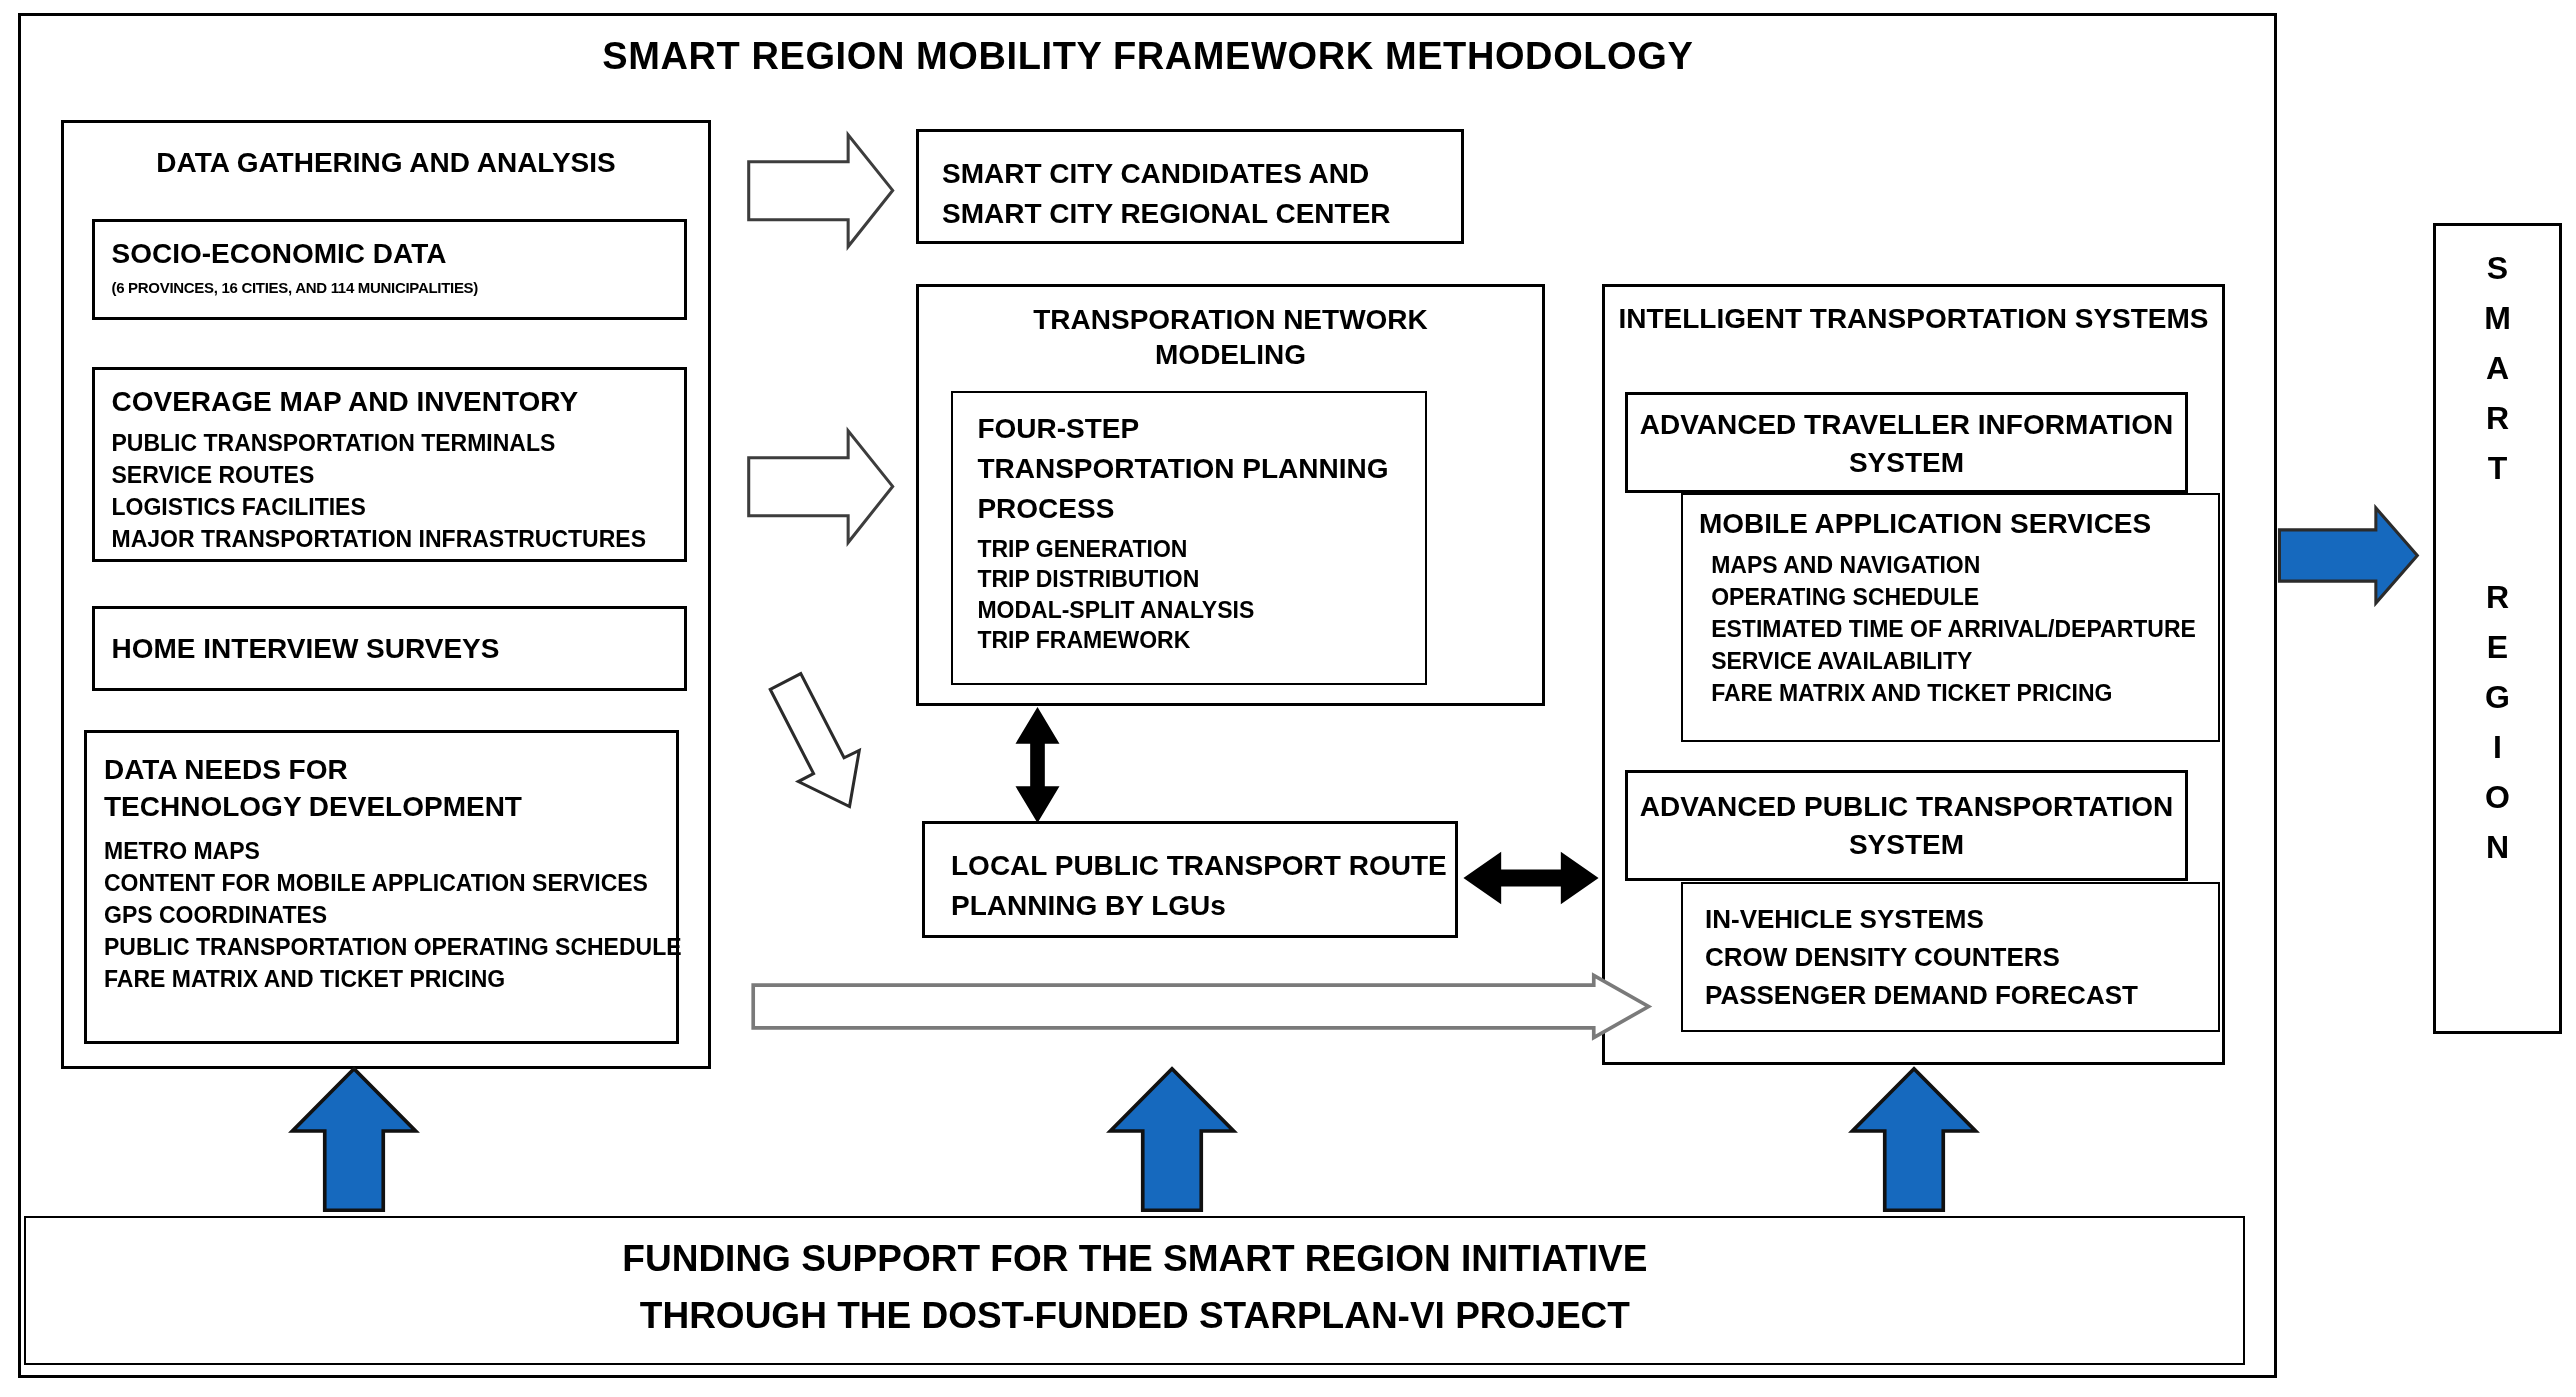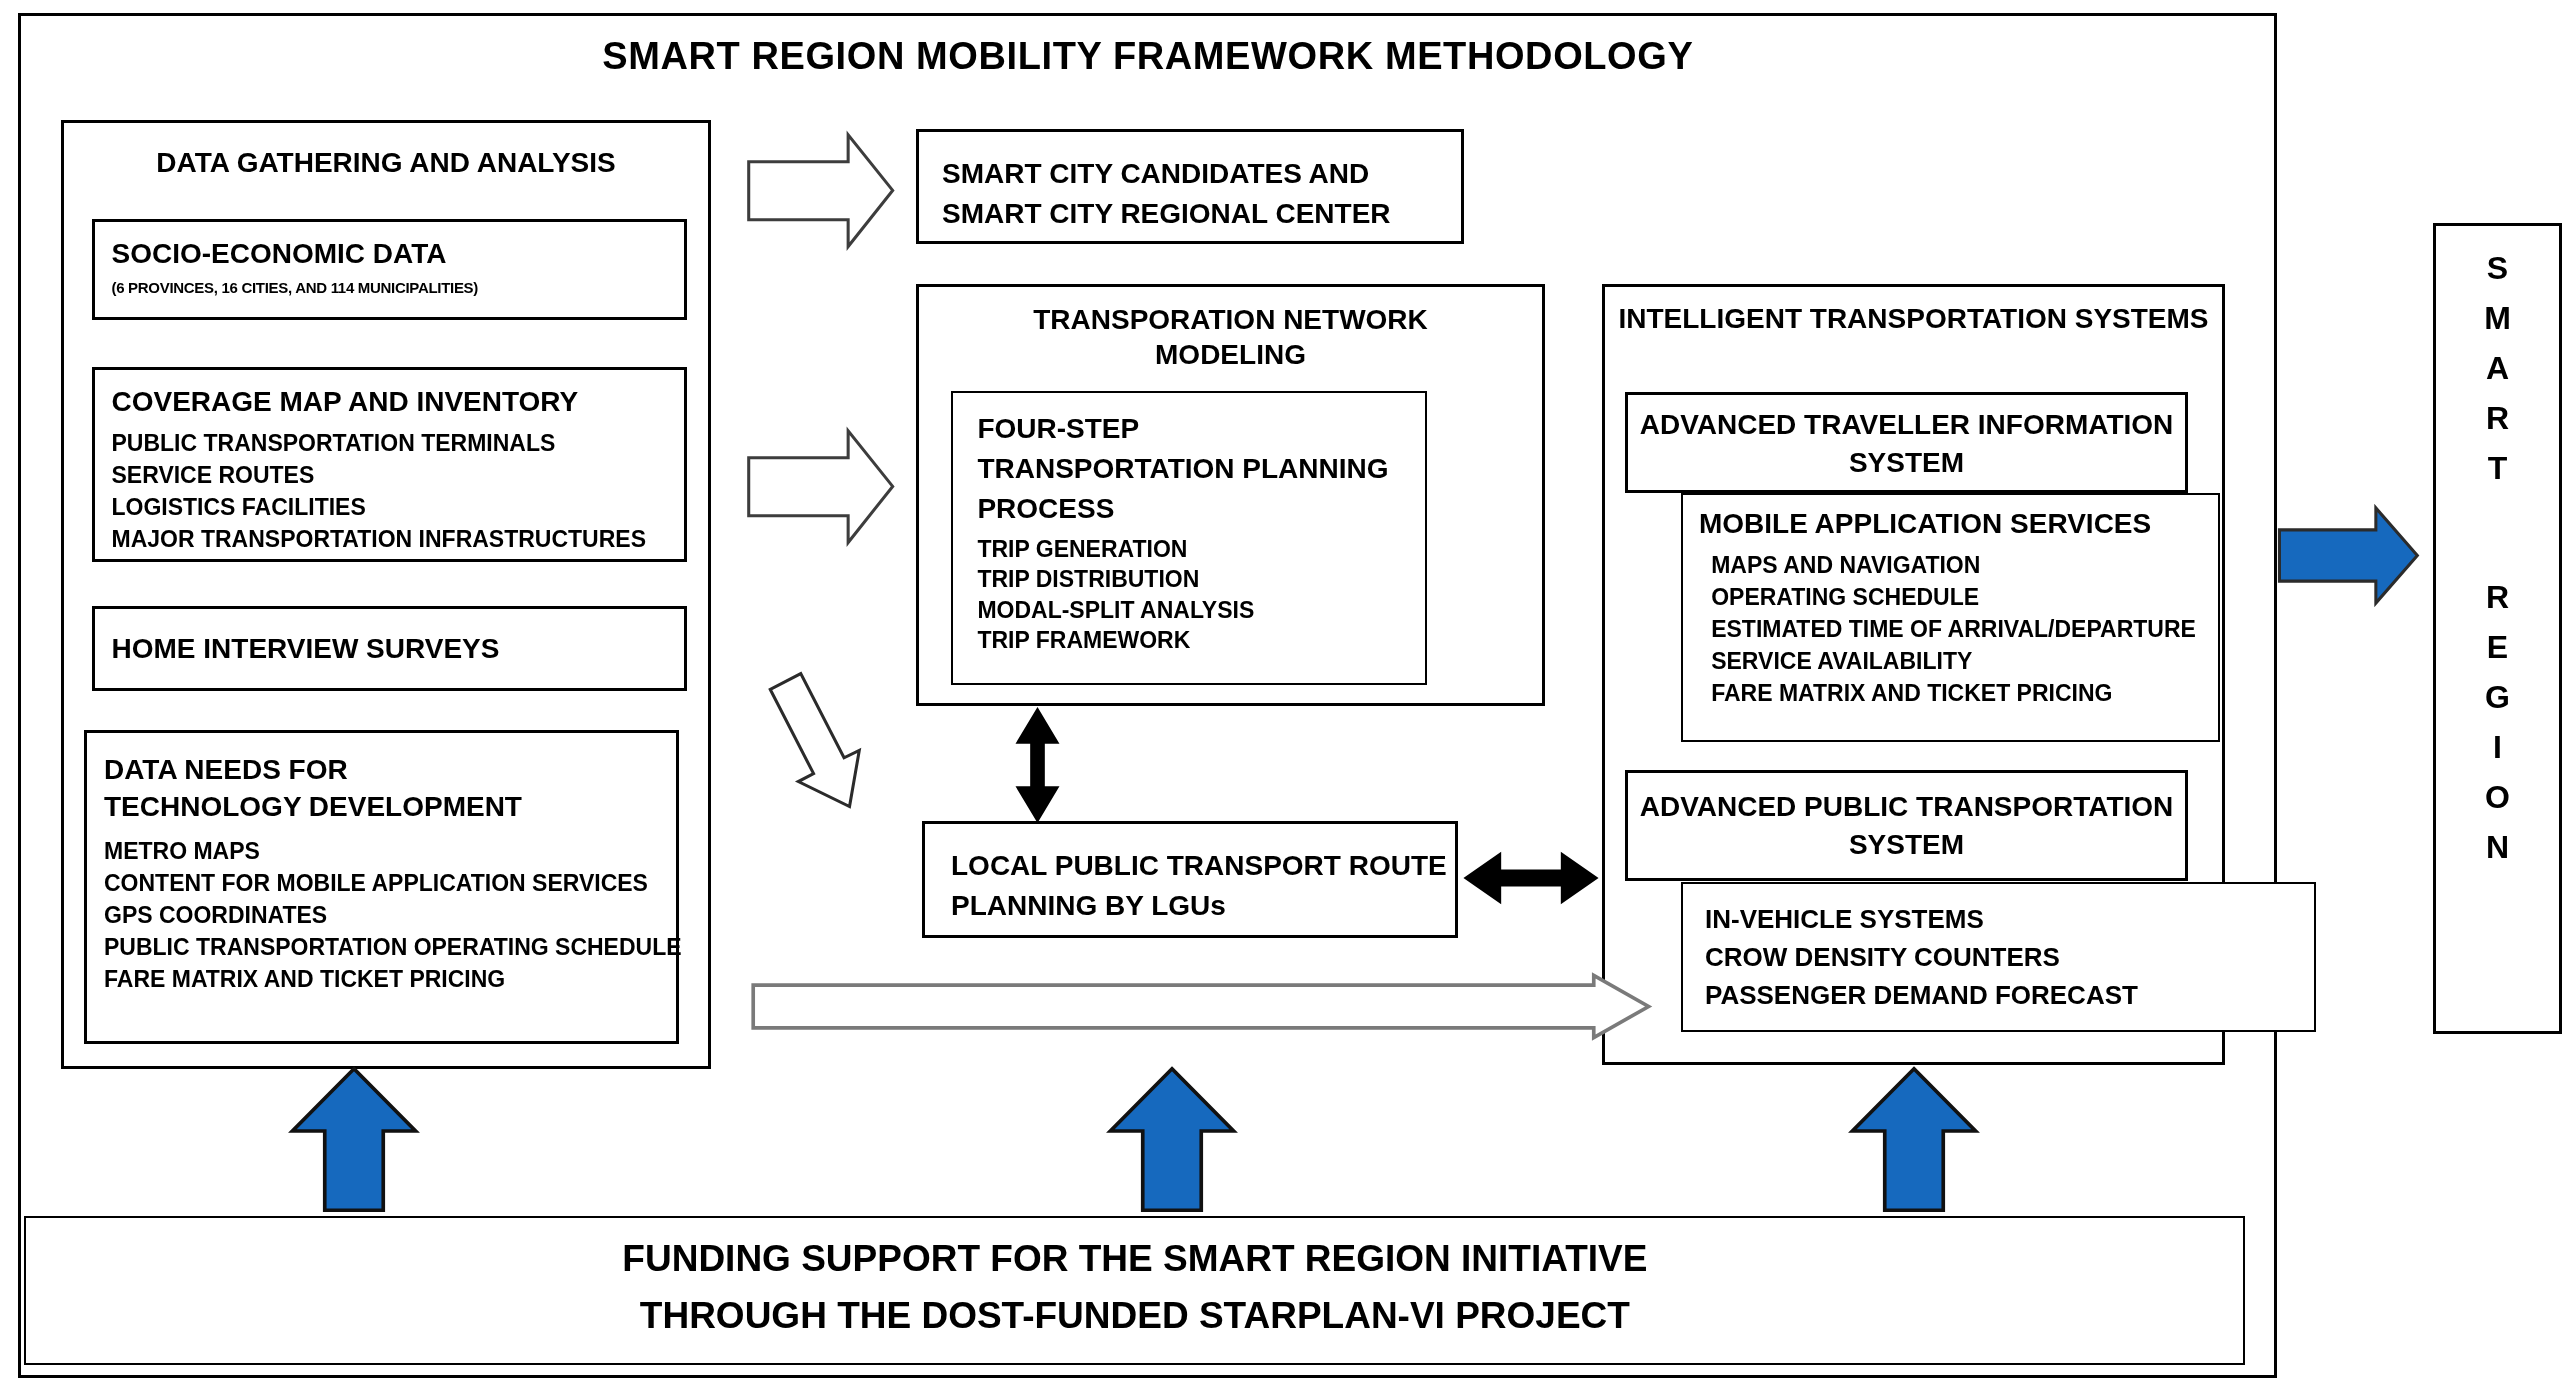--- a/index.html
+++ b/index.html
@@ -109,21 +109,21 @@
         <div class="t37 nowrap" style="line-height:32px;">SERVICE AVAILABILITY</div>
         <div class="t37 nowrap" style="line-height:32px;">FARE MATRIX AND TICKET PRICING</div>
       </div>
     </div>
 
     <div class="box" style="left:20px;top:483px;width:563px;height:111px;padding-top:14.7px;text-align:center;">
       <div class="t46 nowrap" style="line-height:38px;">ADVANCED PUBLIC TRANSPORTATION</div>
       <div class="t46" style="line-height:38px;">SYSTEM</div>
     </div>
 
-    <div class="box thin" style="left:76px;top:595px;width:635px;height:150px;padding:16px 0 0 22px;">
+    <div class="box thin" style="left:76px;top:595px;width:539px;height:150px;padding:16px 0 0 22px;">
       <div class="t43 nowrap">IN-VEHICLE SYSTEMS</div>
       <div class="t43 nowrap">CROW DENSITY COUNTERS</div>
       <div class="t43 nowrap">PASSENGER  DEMAND FORECAST</div>
     </div>
   </div>
 
   <div class="box" style="left:2433px;top:223px;width:129px;height:811px;">
     <div class="letters" style="top:17px;">
       <div>S</div>
       <div>M</div>

